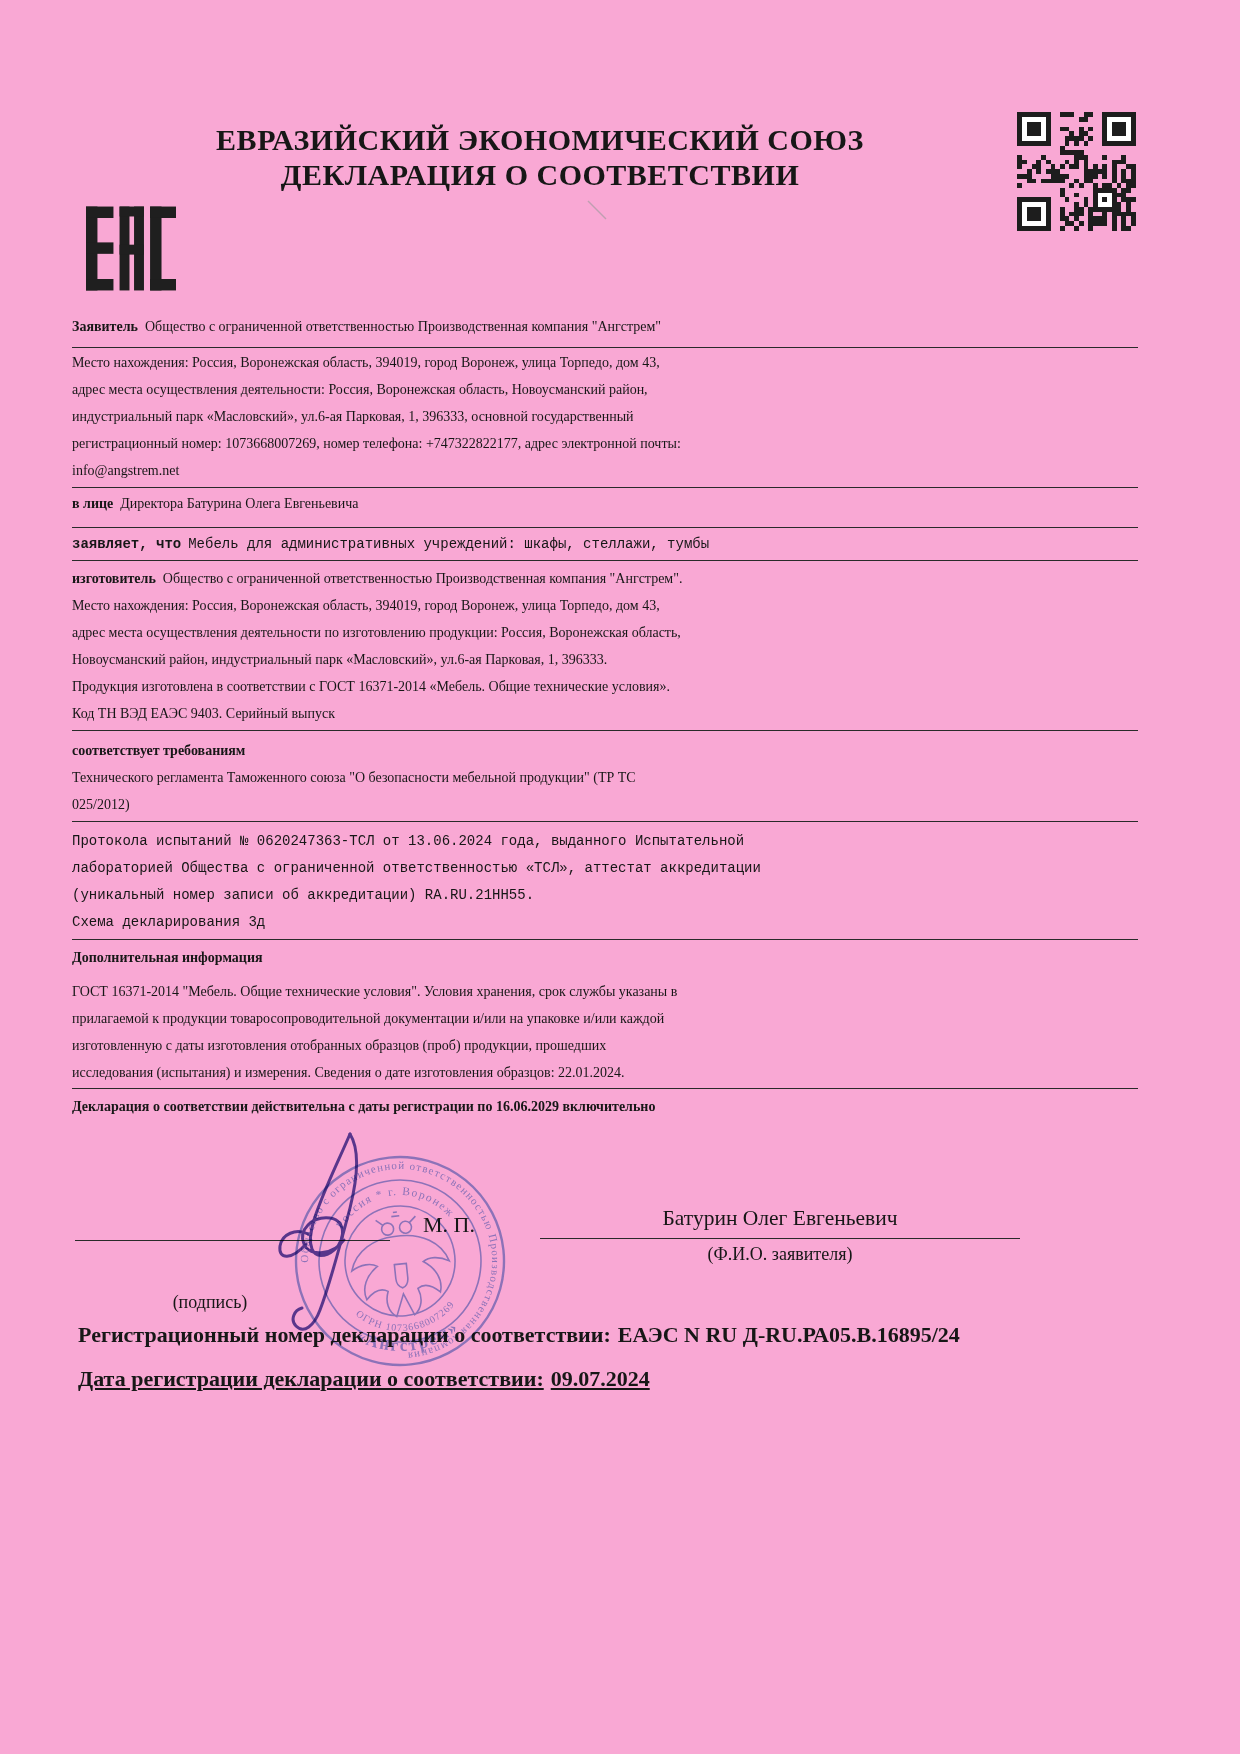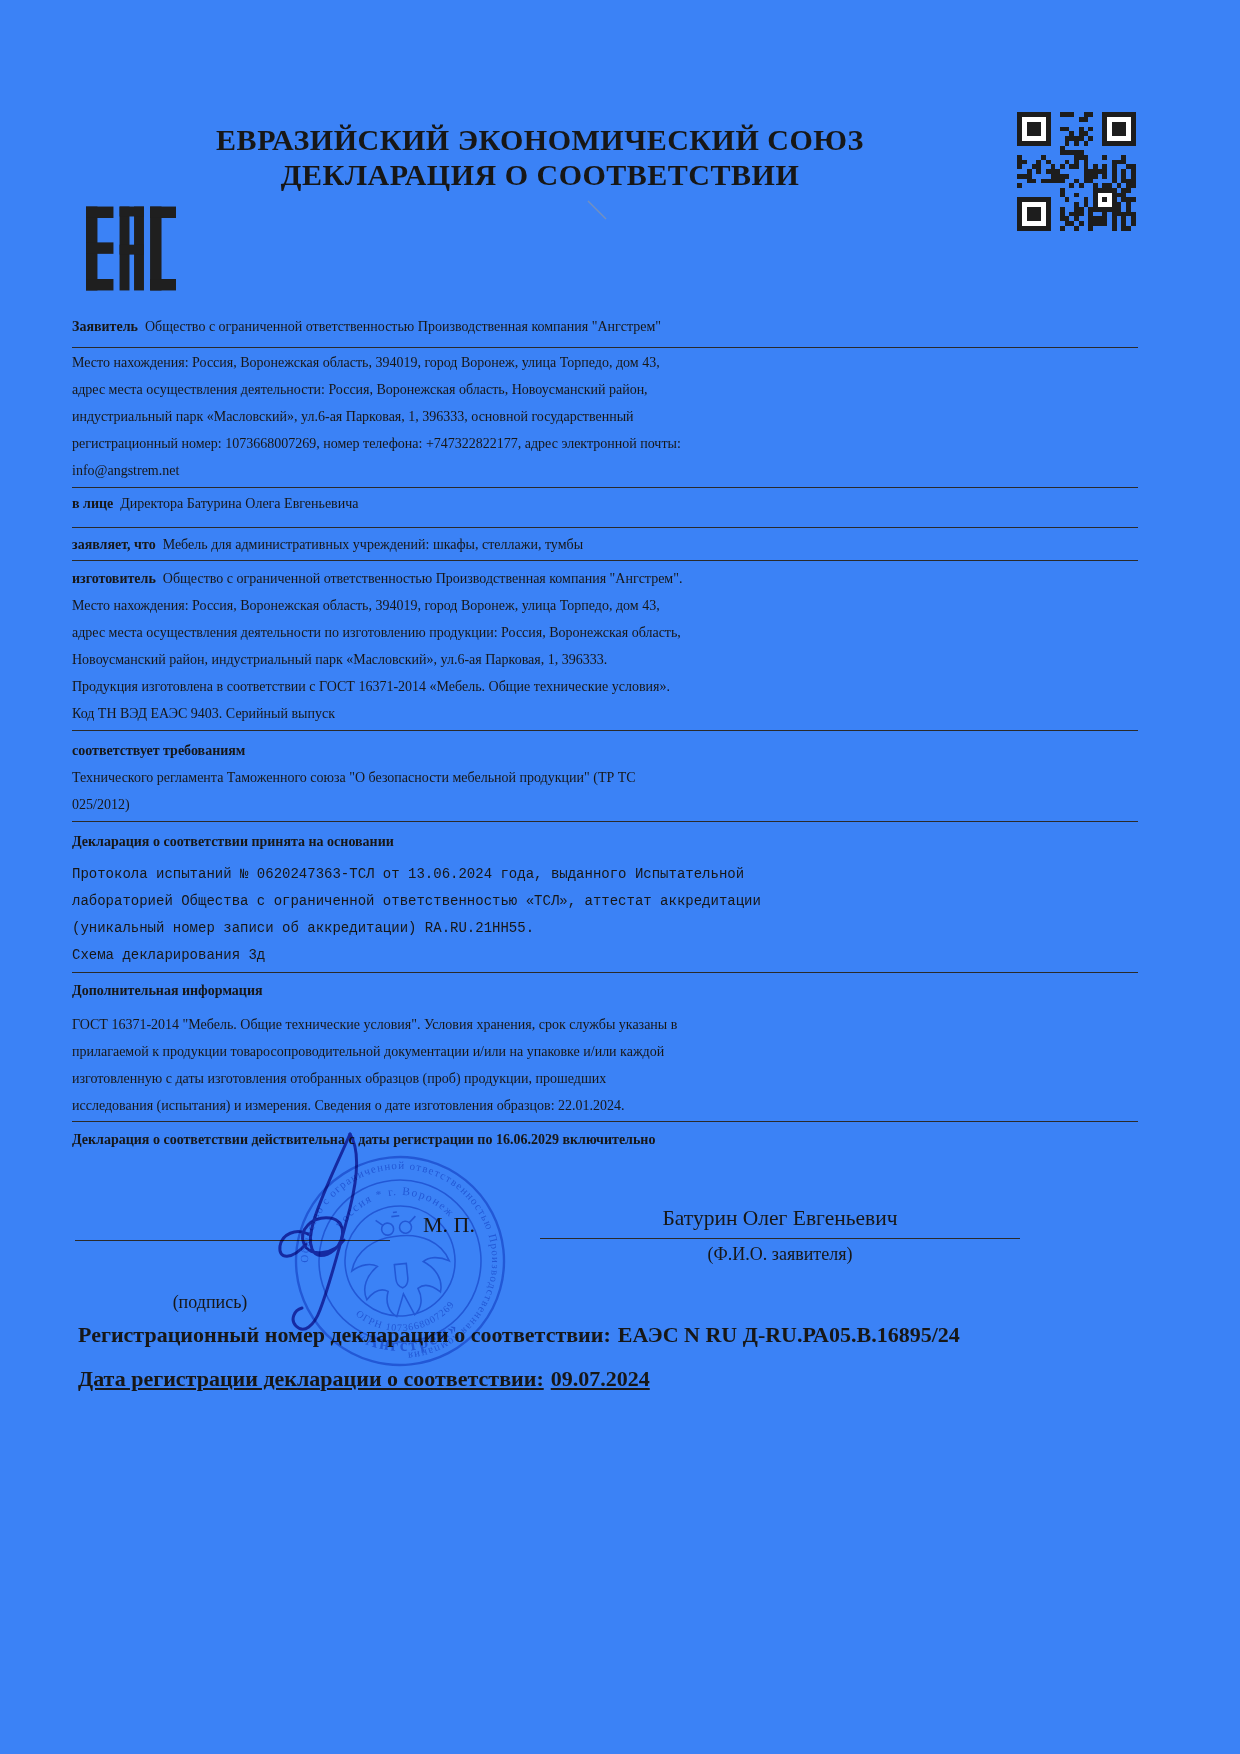--- a/index.html
+++ b/index.html
@@ -1,33 +1,33 @@
 <!DOCTYPE html>
 <html><head>
 <meta charset="utf-8">
 <style>
   html,body{margin:0;padding:0;background:#ffffff;}
-  .page{position:relative;width:1240px;height:1754px;background:#3b82f6;overflow:hidden;
+  .page{position:relative;width:1240px;height:1754px;background:#f9a8d4;overflow:hidden;
         font-family:"Liberation Serif","DejaVu Serif",serif;color:#171717;}
   
   .titles{position:absolute;left:80px;top:122px;width:920px;text-align:center;
           font-weight:bold;font-size:30px;line-height:35px;letter-spacing:.5px;}
   .eac{position:absolute;left:86px;top:196px;}
   .qr{position:absolute;left:1008px;top:103px;width:137px;height:137px;}
   .artifact{position:absolute;left:585px;top:198px;}
   
   .content{position:absolute;left:72px;top:313px;width:1066px;
            font-size:14px;line-height:27px;}
   .sec{border-bottom:1.6px solid #2a2a2a;}
   .heading{font-weight:bold;}
   .lbl{font-weight:bold;margin-right:7px;}
   #s1{padding-bottom:7px;}
   #s2{padding-top:1px;padding-bottom:3px;}
   #s3{padding-top:2px;padding-bottom:10px;}
-  #s4{padding-top:3px;padding-bottom:2px;}
+  #s4{padding-top:3px;padding-bottom:2px;font-family:Liberation Mono, monospace;}
   #s5{padding-top:4px;padding-bottom:3px;}
   #s6{padding-top:6px;}
   #s7{padding-bottom:3px;}
   #s8{padding-top:6px;}
   #s9{padding-top:6px;padding-bottom:3px;font-family:Liberation Mono, monospace;}
   #s10{padding-top:4px;}
   #s11{padding-top:7px;padding-bottom:2px;}
   #s12{padding-top:4px;font-weight:bold;}
   
   .stamp{position:absolute;left:285px;top:1146px;mix-blend-mode:multiply;opacity:.85;
@@ -300,21 +300,20 @@
       <div>Код ТН ВЭД ЕАЭС 9403. Серийный выпуск</div>
     </div>
 
     <div class="heading" id="s6">соответствует требованиям</div>
 
     <div class="sec" id="s7">
       <div>Технического регламента Таможенного союза "О безопасности мебельной продукции" (ТР ТС</div>
       <div>025/2012)</div>
     </div>
 
-    <div class="heading" id="s8">Декларация о соответствии принята на основании</div>
 
     <div class="sec" id="s9">
       <div>Протокола испытаний № 0620247363-ТСЛ от 13.06.2024 года, выданного Испытательной</div>
       <div>лабораторией Общества с ограниченной ответственностью «ТСЛ», аттестат аккредитации</div>
       <div>(уникальный номер записи об аккредитации) RA.RU.21НН55.</div>
       <div>Схема декларирования 3д</div>
     </div>
 
     <div class="heading" id="s10">Дополнительная информация</div>
 

